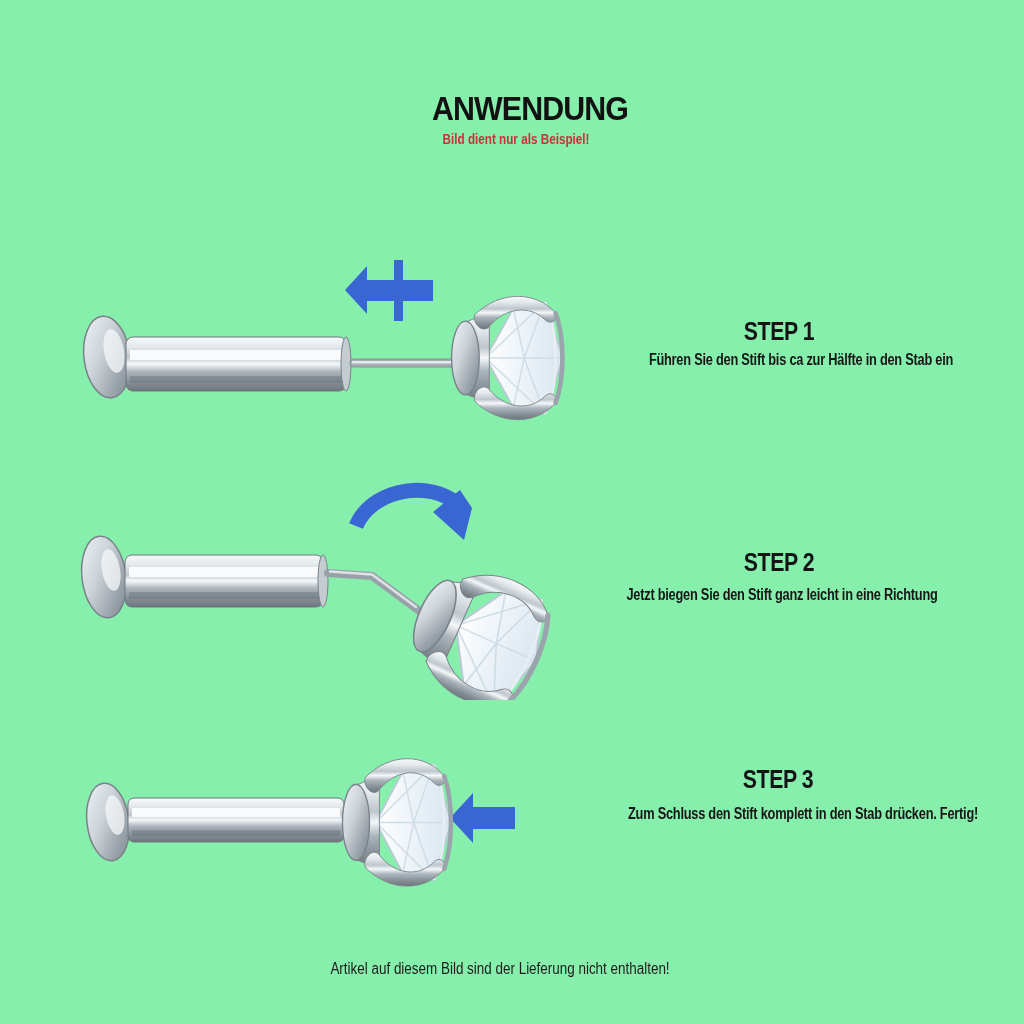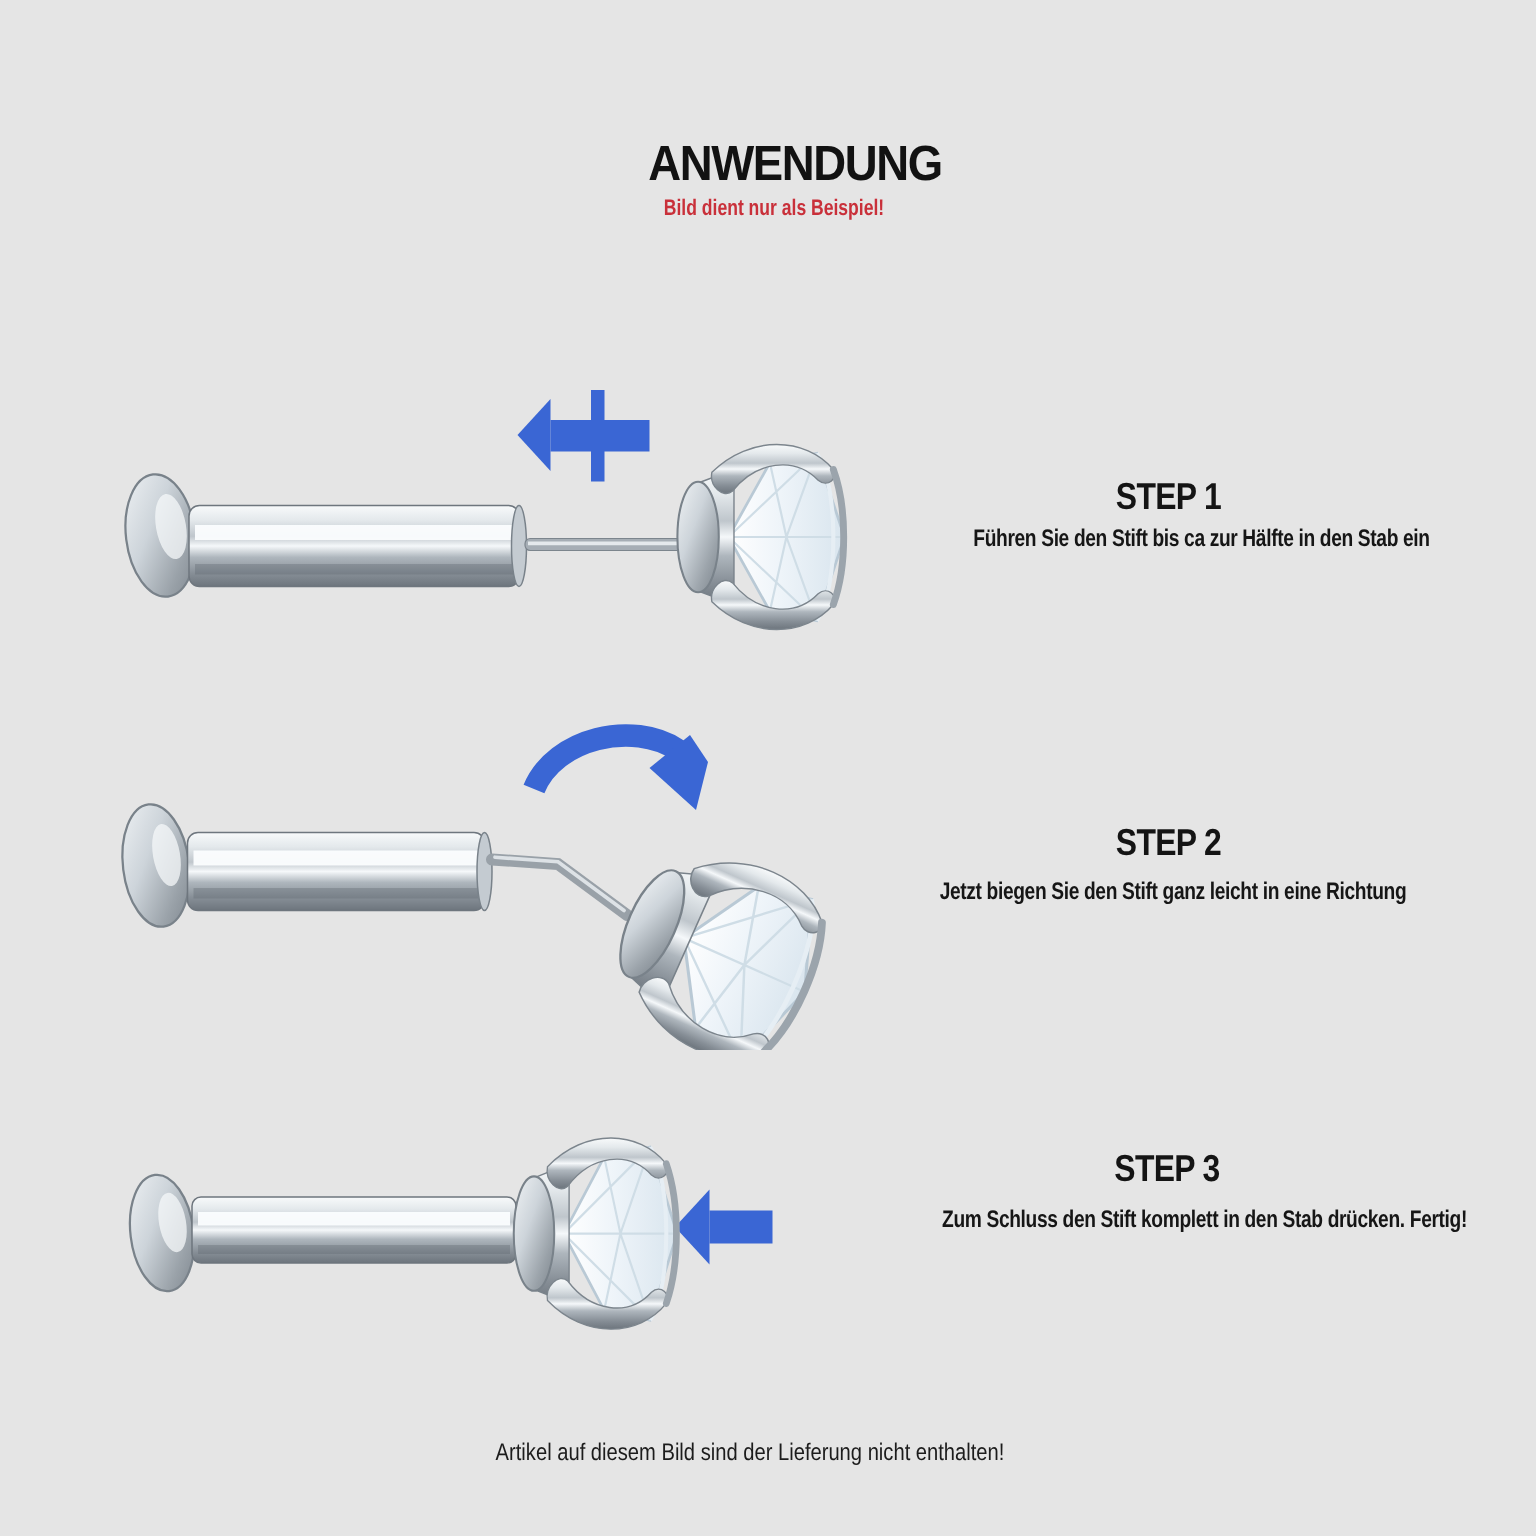--- a/index.html
+++ b/index.html
@@ -1,17 +1,17 @@
 <!DOCTYPE html>
 <html><head>
 <meta charset="utf-8">
 <style>
   html,body{margin:0;padding:0;background:#ffffff;}
   .canvas{
-    position:relative;width:1024px;height:1024px;background:#e5e5e5;overflow:hidden;
+    position:relative;width:1024px;height:1024px;background:#86efac;overflow:hidden;
     font-family:"Liberation Sans","DejaVu Sans",sans-serif;color:#161616;
   }
   .abs{position:absolute;white-space:nowrap;}
   .title{
     font-size:33px;font-weight:800;letter-spacing:-1px;color:#121212;
     transform:translateX(-50%) scaleX(0.92);
   }
   .disclaimer{
     font-size:15px;font-weight:bold;color:#C9303A;
     transform:translateX(-50%) scaleX(0.78);

